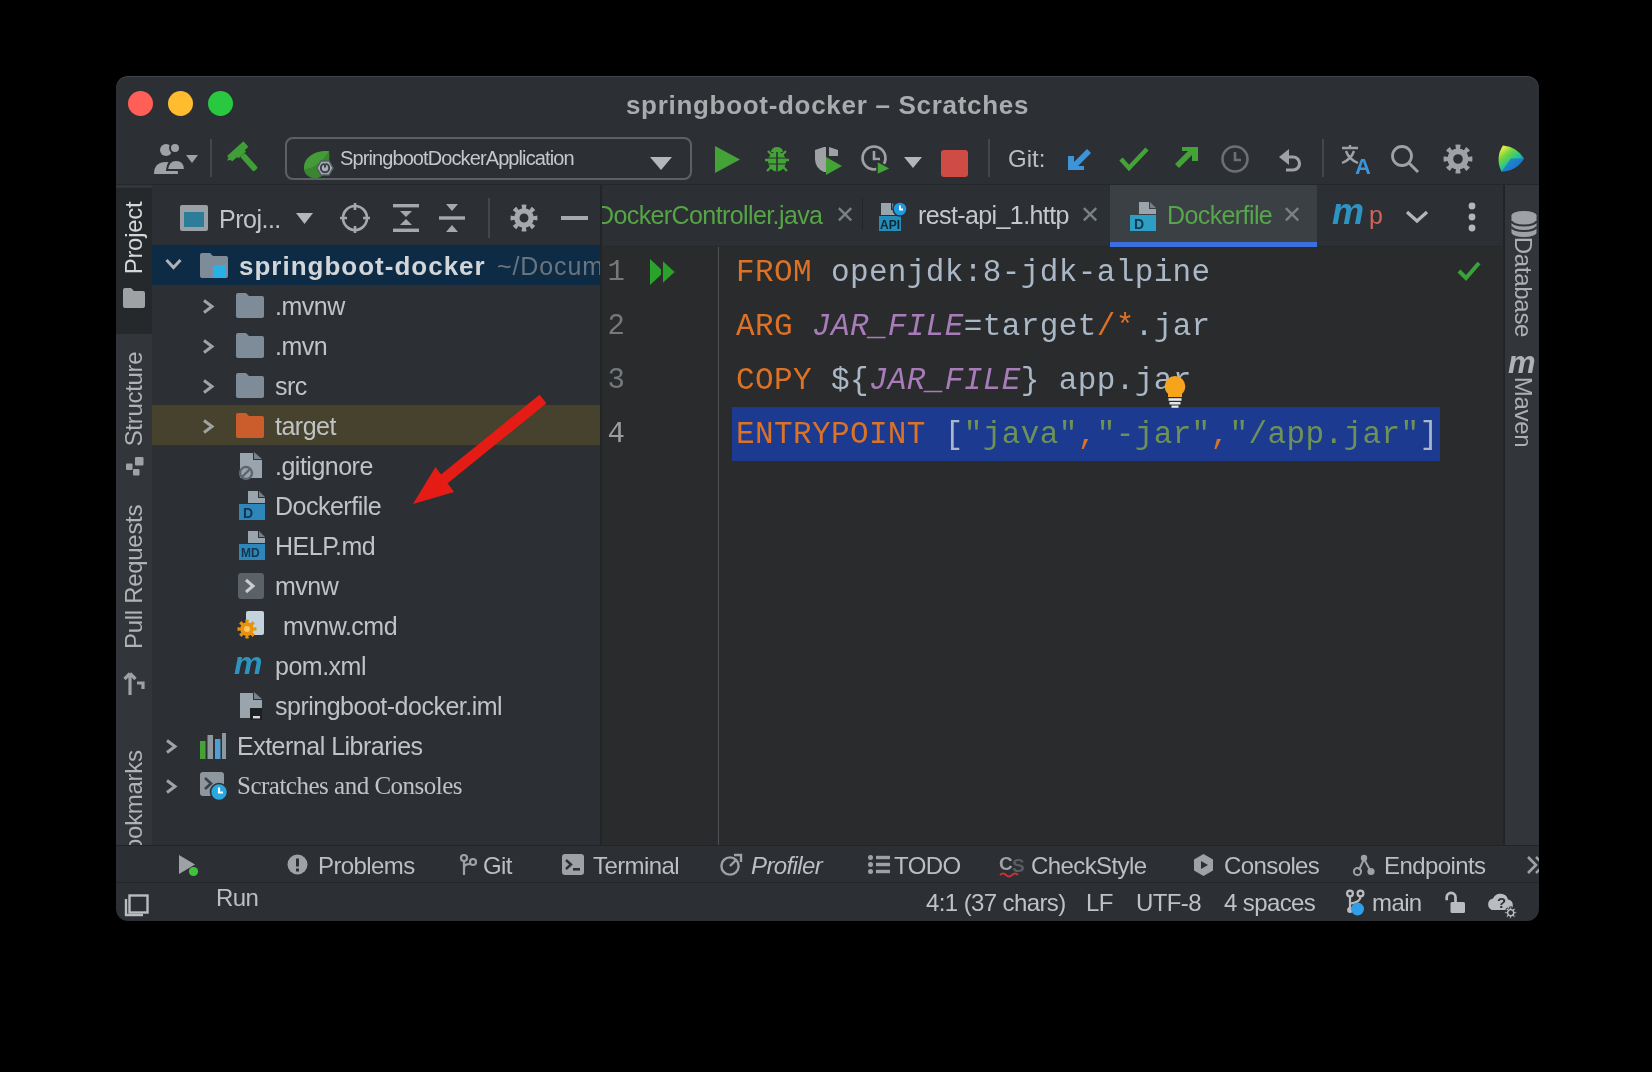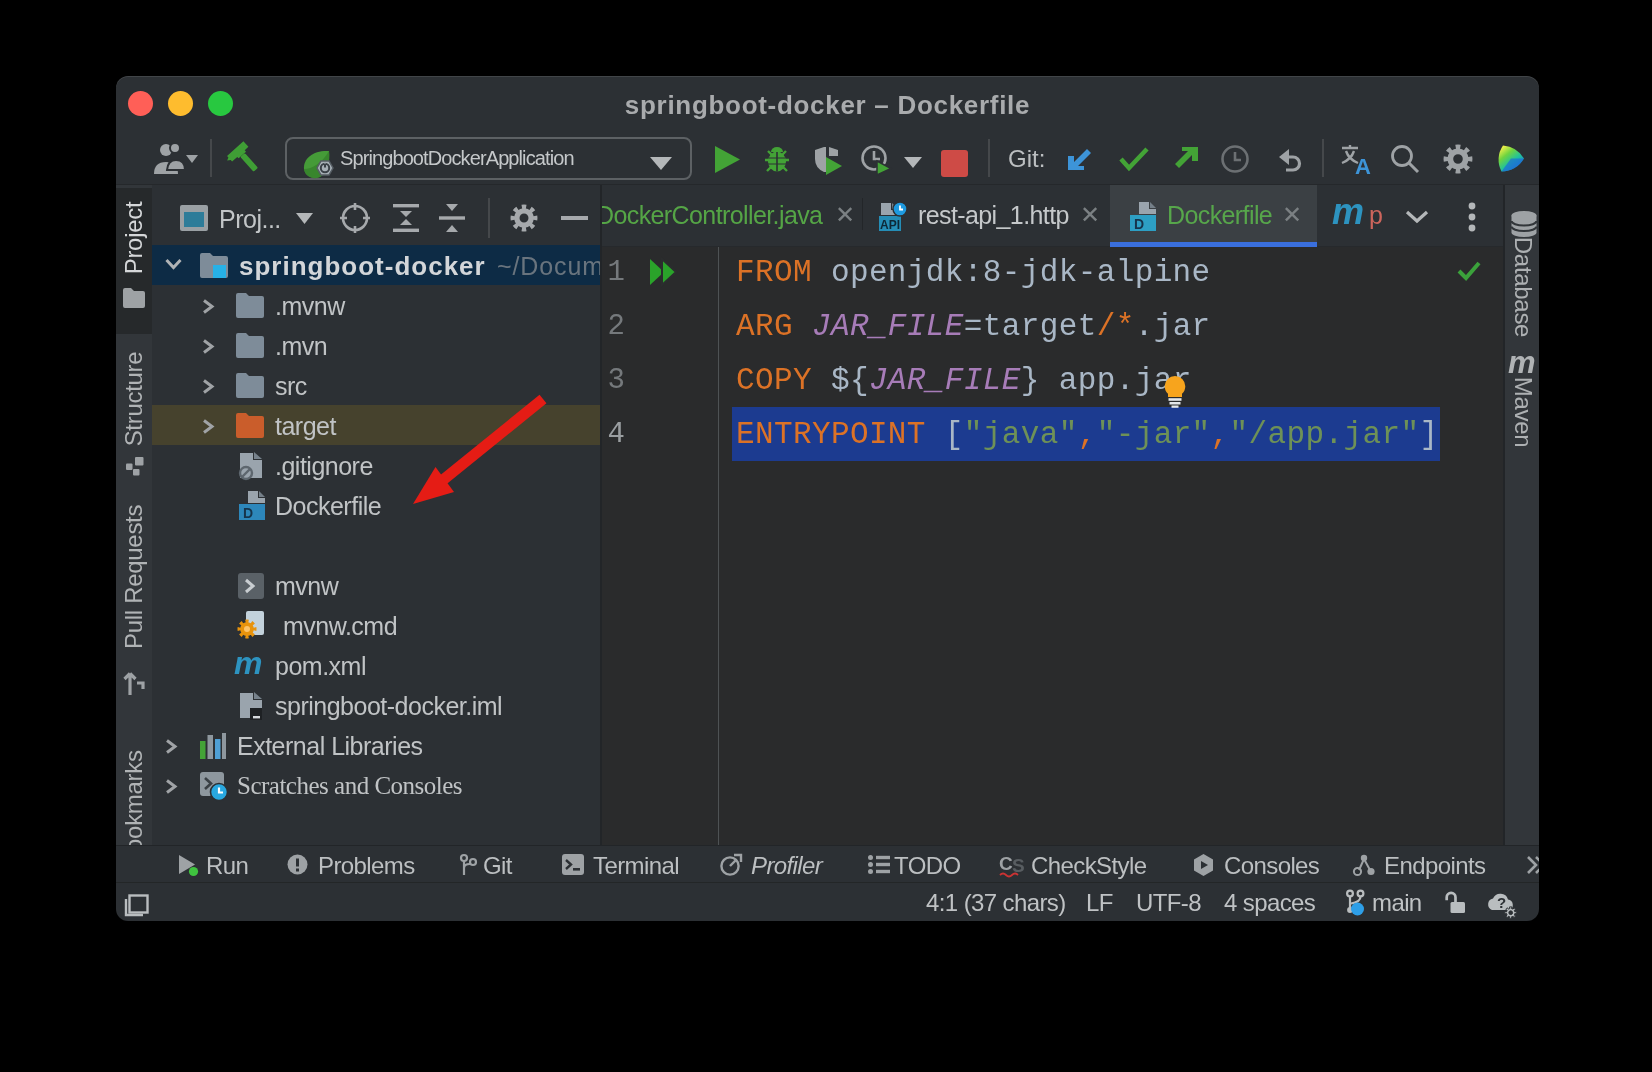--- a/index.html
+++ b/index.html
@@ -60,21 +60,21 @@
     border-top:1px solid #232627; }
   .sb-text { position:absolute; top:0; height:38px; line-height:40px; color:#bfc2c4;
     font-size:24px; letter-spacing:-0.6px; }
 </style>
 </head>
 <body>
 <div class="win">
   <div class="tl" style="left:12px; background:#ff5f57;"></div>
   <div class="tl" style="left:52px; background:#febc2e;"></div>
   <div class="tl" style="left:92px; background:#28c840;"></div>
-  <div class="title">springboot-docker – Dockerfile</div>
+  <div class="title">springboot-docker – Scratches</div>
 
   <div class="toolbar">
     <svg style="left:26px; top:11px;" width="56" height="34" viewBox="0 0 56 34">
       <circle cx="24" cy="8" r="6" fill="#9ea2a5"></circle>
       <path d="M12,32 q0,-12 12,-12 q12,0 12,12 z" fill="#9ea2a5"></path>
       <circle cx="33" cy="6" r="5" fill="#9ea2a5" stroke="#2c3034" stroke-width="2"></circle>
       <path d="M25,28 q1,-10 9,-10 q9,0 9,10 z" fill="#9ea2a5" stroke="#2c3034" stroke-width="2"></path>
       <path d="M44,13 l12,0 l-6,8 z" fill="#9ea2a5"></path>
     </svg>
     <div class="vsep" style="left:94px; top:8px; height:38px;"></div>
@@ -294,20 +294,29 @@
       <span class="lbl salmon" style="left:123px;">.gitignore</span>
     </div>
     <div class="row" style="top:300px;">
       <svg style="left:86px; top:6px;" width="28" height="29" viewBox="0 0 28 29">
         <path d="M10,0 L20,0 L20,7 L27,7 L27,12 L10,12 z" fill="#9aa4ad"></path>
         <path d="M21,0 L27,6 L21,6 z" fill="#747f88"></path>
         <rect x="1" y="13" width="26" height="16" fill="#2d87bb"></rect>
         <text x="5" y="27" font-size="14" font-weight="bold" fill="#16344c" font-family="Liberation Sans">D</text>
       </svg>
       <span class="lbl greenf" style="left:123px;">Dockerfile</span>
+    </div>
+    <div class="row" style="top:340px;">
+      <svg style="left:86px; top:6px;" width="28" height="29" viewBox="0 0 28 29">
+        <path d="M10,0 L20,0 L20,7 L27,7 L27,12 L10,12 z" fill="#9aa4ad"></path>
+        <path d="M21,0 L27,6 L21,6 z" fill="#747f88"></path>
+        <rect x="1" y="13" width="26" height="16" fill="#2d87bb"></rect>
+        <text x="3" y="26" font-size="12" font-weight="bold" fill="#16344c" font-family="Liberation Sans">MD</text>
+      </svg>
+      <span class="lbl olive" style="left:123px;">HELP.md</span>
     </div>
     <div class="row" style="top:380px;">
       <svg style="left:86px; top:8px;" width="26" height="26" viewBox="0 0 26 26">
         <rect x="0" y="0" width="26" height="26" rx="3" fill="#5a6167"></rect>
         <path d="M8,7 L15,13 L8,19" fill="none" stroke="#c8cdd1" stroke-width="3"></path>
       </svg>
       <span class="lbl salmon" style="left:123px;">mvnw</span>
     </div>
     <div class="row" style="top:420px;">
       <svg style="left:84px; top:5px;" width="30" height="30" viewBox="0 0 30 30">
@@ -436,21 +445,21 @@
     <div class="vtext-r" style="left:-82px; top:87px; width:200px;">Database</div>
     <div style="position:absolute; left:3px; top:160px; width:34px; height:34px; color:#b0b3b5; font-style:italic; font-weight:bold; font-size:31px; font-family:'Liberation Sans',sans-serif;">m</div>
     <div class="vtext-r" style="left:-82px; top:212px; width:200px;">Maven</div>
   </div>
 
   <div class="btoolbar">
     <svg style="left:61px; top:8px;" width="24" height="22" viewBox="0 0 24 22">
       <path d="M2,1 L18,10.5 L2,20 z" fill="#9ea2a5"></path>
       <circle cx="16.5" cy="17.5" r="4.6" fill="#3fc33f"></circle>
     </svg>
-    <div class="btb-item" style="left:90px;">Run</div>
+    <div class="btb-item" style="left:100px;margin-top:32px;">Run</div>
     <svg style="left:171px; top:8px;" width="21" height="21" viewBox="0 0 21 21">
       <circle cx="10.5" cy="10.5" r="10" fill="#9ea2a5"></circle>
       <rect x="9" y="4.5" width="3" height="8" fill="#2c3034"></rect>
       <rect x="9" y="14.5" width="3" height="3" fill="#2c3034"></rect>
     </svg>
     <div class="btb-item" style="left:202px;">Problems</div>
     <svg style="left:343px; top:8px;" width="19" height="22" viewBox="0 0 19 22">
       <circle cx="5" cy="4" r="3" fill="none" stroke="#9ea2a5" stroke-width="2.2"></circle>
       <circle cx="14" cy="8" r="3" fill="none" stroke="#9ea2a5" stroke-width="2.2"></circle>
       <path d="M5,7 L5,21 M5,14 q0,-4 6,-4" fill="none" stroke="#9ea2a5" stroke-width="2.2"></path>

